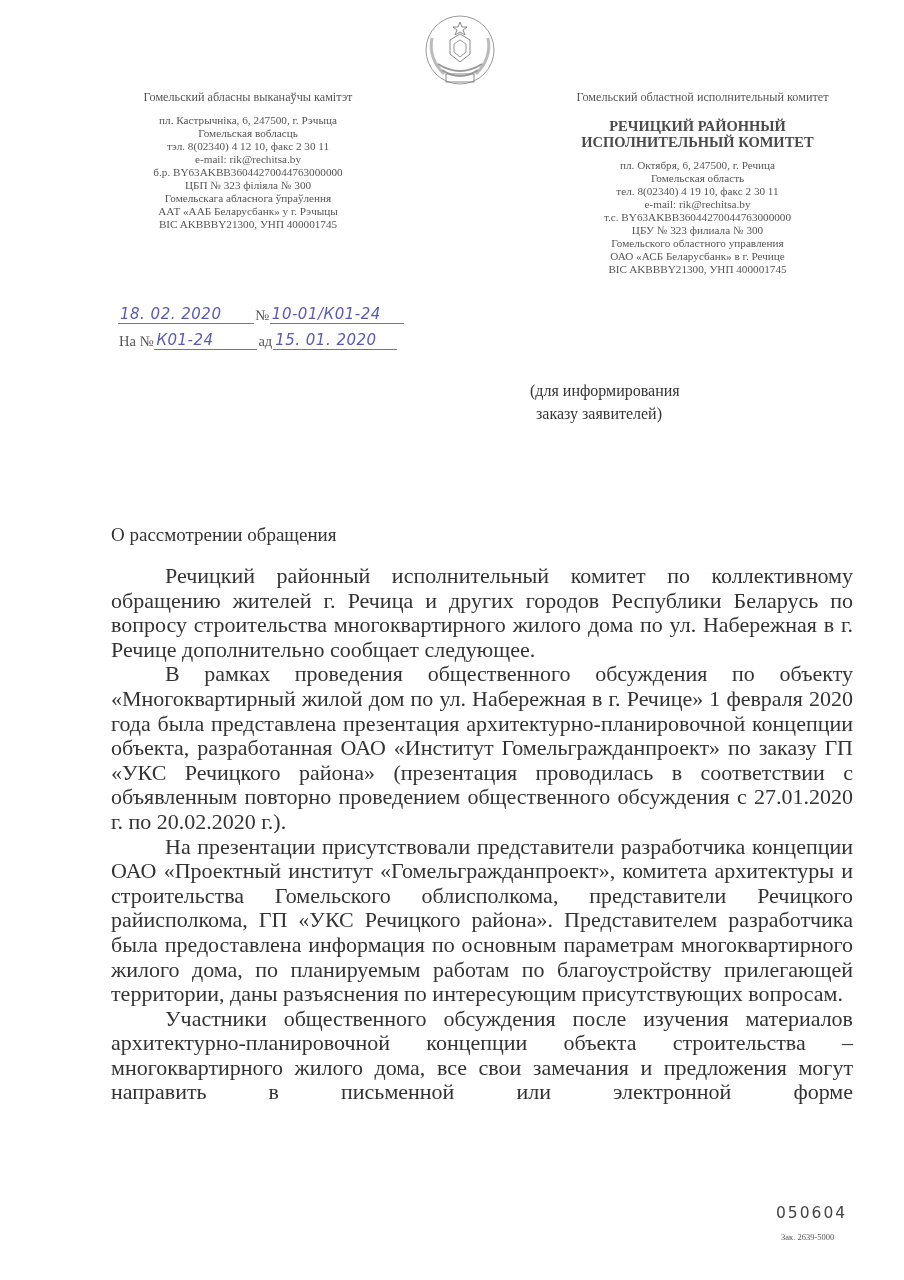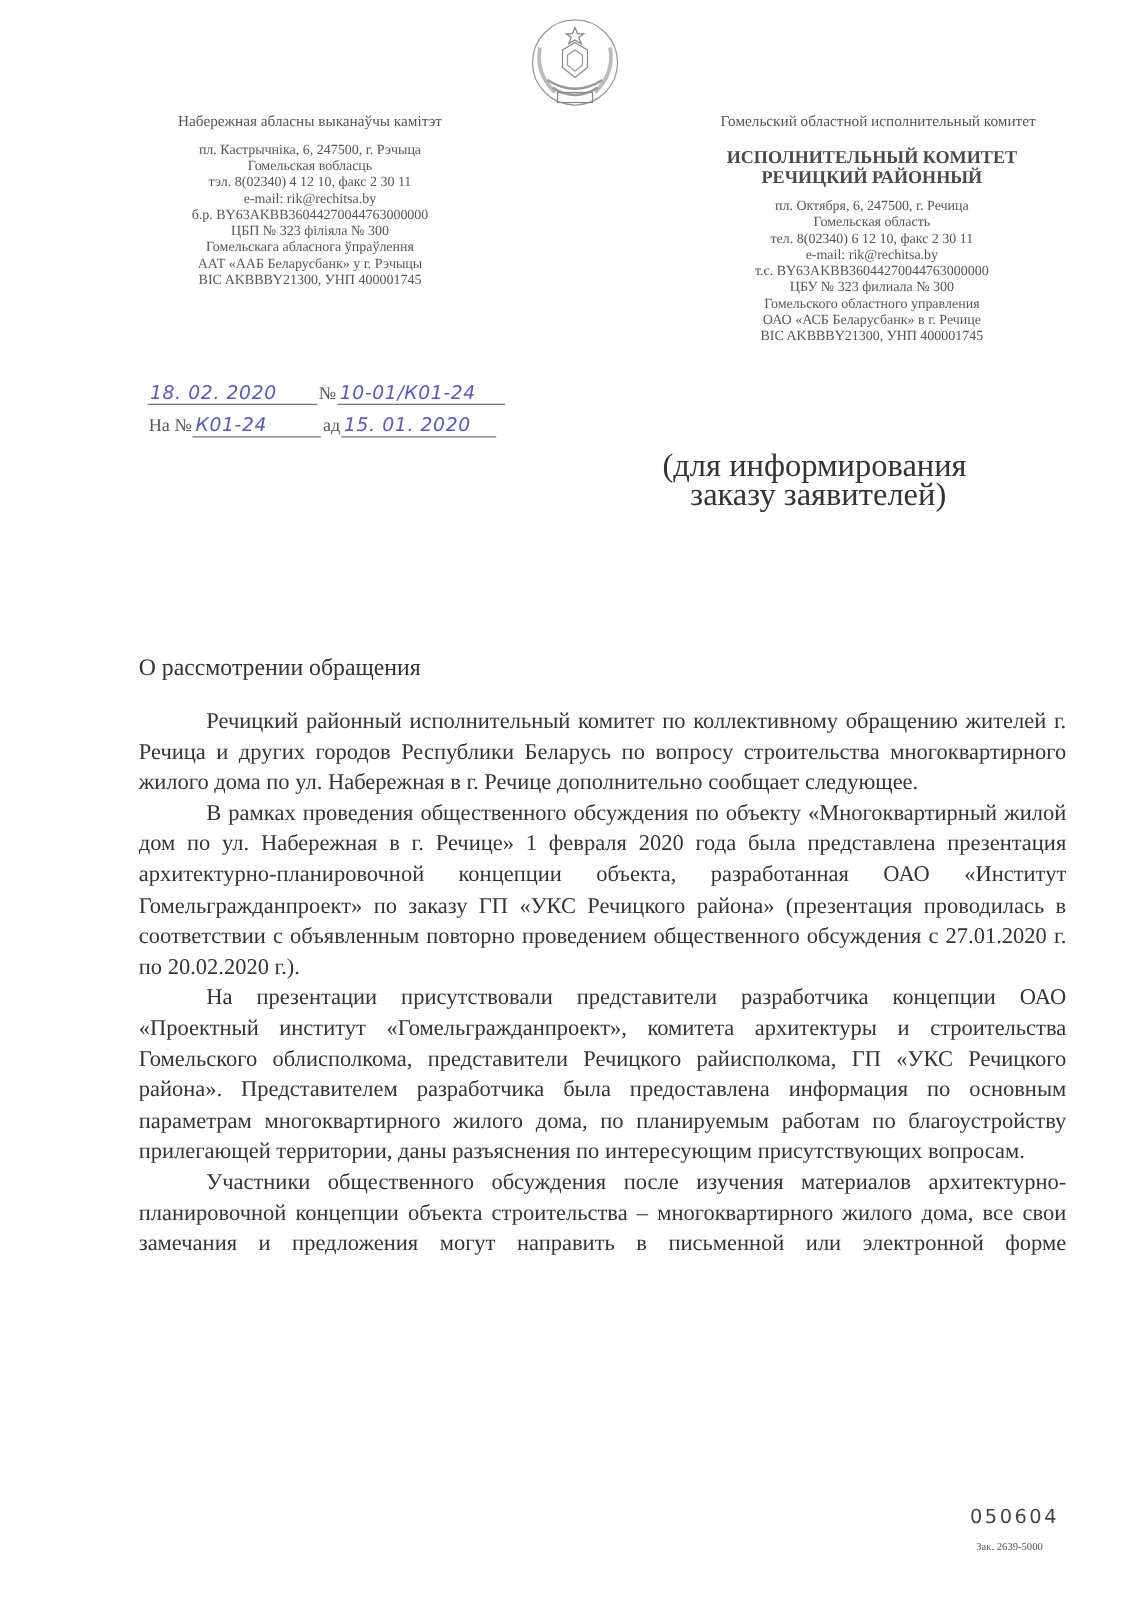--- a/index.html
+++ b/index.html
@@ -22,27 +22,27 @@
     display: inline-block; border-bottom: 1px solid #777;
     font-family: "DejaVu Sans", sans-serif; font-style: italic;
     color: #5a5ab4; font-size: 15px; padding: 0 2px; letter-spacing: 0.5px;
   }
   .hw.date1 { width: 132px; }
   .hw.num1 { width: 130px; }
   .hw.num2 { width: 99px; }
   .hw.date2 { width: 120px; }
   .lbl { margin: 0 1px; }
 
-  .recipient { position: absolute; left: 530px; top: 361px; font-size: 26px; line-height: 23px; color: #333; text-align: center; }
+  .recipient { position: absolute; left: 530px; top: 379px; font-size: 16px; line-height: 23px; color: #333; }
   .recipient div { white-space: nowrap; }
 
   .subject { position: absolute; left: 111px; top: 524px; font-size: 19px; color: #333; }
   .body-text {
     position: absolute; left: 111px; top: 564px; width: 742px;
-    font-size: 18px; line-height: 24.6px; color: #333; text-align: justify;
+    font-size: 22px; line-height: 24.6px; color: #333; text-align: justify;
   }
   .body-text p { margin: 0; text-indent: 54px; text-align: justify; }
   .body-text p + p { margin-top: 0; }
 
   .code { position: absolute; left: 776px; top: 1204px; font-family: "DejaVu Sans", sans-serif; font-size: 15.5px; letter-spacing: 2px; color: #444; }
   .order { position: absolute; left: 781px; top: 1232px; font-size: 8.5px; color: #555; }
 </style>
 </head>
 <body>
 
@@ -56,44 +56,44 @@
       <path d="M32 32 L42 26 L52 32 L52 46 L42 54 L32 46 Z" stroke="#888"></path>
       <path d="M36 36 L42 32 L48 36 L48 44 L42 49 L36 44 Z"></path>
       <path d="M20 56 Q42 70 64 56" stroke-width="2"></path>
       <path d="M24 62 Q42 74 60 62" stroke-width="2"></path>
       <rect x="28" y="66" width="28" height="8" stroke="#888"></rect>
     </g>
   </svg>
 </div>
 
 <div class="hdr-col hdr-left">
-  <div class="hdr-parent">Набережная абласны выканаўчы камітэт</div>
+  <div class="hdr-parent">Гомельский абласны выканаўчы камітэт</div>
   <div class="hdr-addr">
     <div>пл. Кастрычніка, 6, 247500, г. Рэчыца</div>
     <div>Гомельская вобласць</div>
     <div>тэл. 8(02340) 4 12 10, факс 2 30 11</div>
     <div>e-mail: rik@rechitsa.by</div>
     <div>б.р. BY63AKBB36044270044763000000</div>
     <div>ЦБП № 323 філіяла № 300</div>
     <div>Гомельскага абласнога ўпраўлення</div>
     <div>ААТ «ААБ Беларусбанк» у г. Рэчыцы</div>
     <div>BIC AKBBBY21300, УНП 400001745</div>
   </div>
 </div>
 
 <div class="hdr-col hdr-right">
   <div class="hdr-parent">Гомельский областной исполнительный комитет</div>
   <div class="hdr-name" style="margin-left:-10px;">
+    <div>РЕЧИЦКИЙ РАЙОННЫЙ</div>
     <div>ИСПОЛНИТЕЛЬНЫЙ КОМИТЕТ</div>
-    <div>РЕЧИЦКИЙ РАЙОННЫЙ</div>
   </div>
   <div class="hdr-addr" style="margin-left:-10px;">
     <div>пл. Октября, 6, 247500, г. Речица</div>
     <div>Гомельская область</div>
-    <div>тел. 8(02340) 6 12 10, факс 2 30 11</div>
+    <div>тел. 8(02340) 4 19 10, факс 2 30 11</div>
     <div>e-mail: rik@rechitsa.by</div>
     <div>т.с. BY63AKBB36044270044763000000</div>
     <div>ЦБУ № 323 филиала № 300</div>
     <div>Гомельского областного управления</div>
     <div>ОАО «АСБ Беларусбанк» в г. Речице</div>
     <div>BIC AKBBBY21300, УНП 400001745</div>
   </div>
 </div>
 
 <div class="reg">

